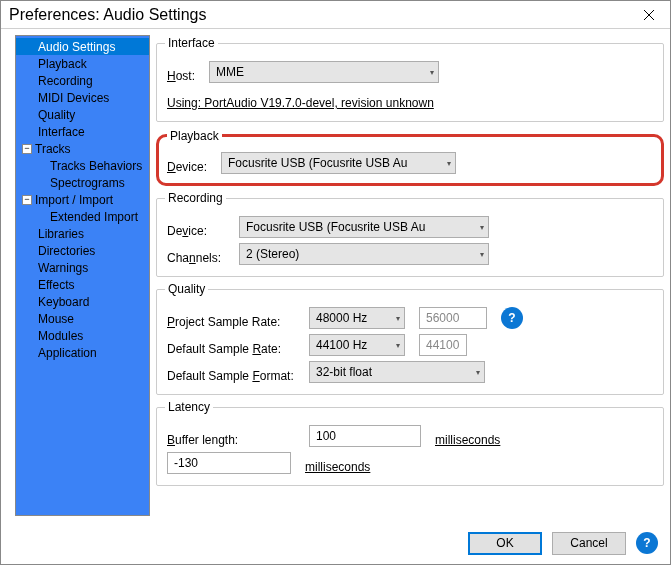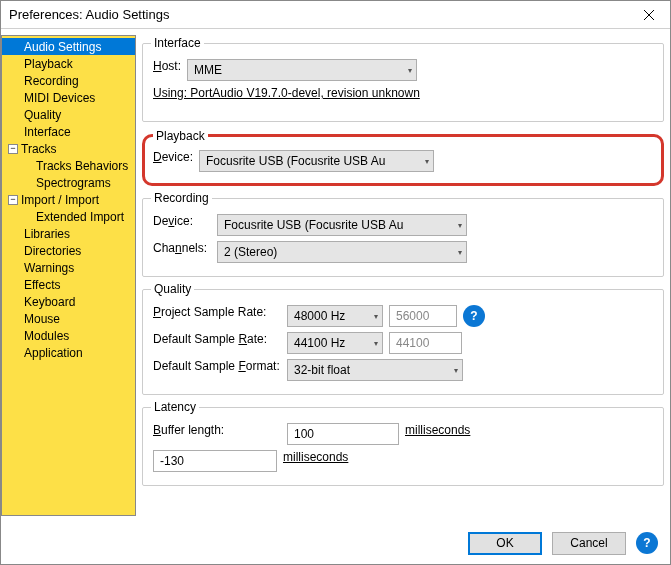--- a/index.html
+++ b/index.html
@@ -1,43 +1,43 @@
 <!DOCTYPE html>
 <html><head>
 <meta charset="utf-8">
 <style>
 * { box-sizing: border-box; margin: 0; padding: 0; font-family: "Segoe UI", Tahoma, sans-serif; font-size: 12px; }
 body { background: #fff; width: 671px; height: 565px; border: 1px solid #888; display: flex; flex-direction: column; }
 
 
 .titlebar { height: 28px; background: #fff; display: flex; align-items: center; padding: 0 0 0 8px; border-bottom: 1px solid #d0d0d0; }
-.titlebar-title { flex: 1; font-size: 13px; color: #000; }
+.titlebar-title { flex: 1; font-size: 16px; color: #000; }
 .close-btn { width: 42px; height: 28px; display: flex; align-items: center; justify-content: center; cursor: pointer; }
 .close-btn svg { width: 10px; height: 10px; }
 
 
 .main { flex: 1; display: flex; overflow: hidden; }
 
 
-.tree { width: 135px; border: 1px solid #888; margin: 6px 4px 6px 0; padding: 2px 0; background: #fde047; overflow-y: auto; }
+.tree { width: 135px; border: 1px solid #888; margin: 6px 4px 6px 14px; padding: 2px 0; background: #3b82f6; overflow-y: auto; }
 .tree-item { display: flex; align-items: center; height: 17px; padding-left: 6px; cursor: pointer; white-space: nowrap; }
 .tree-item.selected { background: #0078d7; color: #fff; }
 .tree-item.child { padding-left: 32px; }
 .tree-item.top { padding-left: 20px; }
 .tree-toggle { width: 10px; height: 10px; border: 1px solid #888; display: inline-flex; align-items: center; justify-content: center; margin-right: 3px; font-size: 9px; line-height: 1; background: #fff; color: #000; }
 .tree-line { color: #888; margin-right: 2px; user-select: none; font-family: monospace; font-size: 10px; }
 
 
 .content { flex: 1; margin: 6px 6px 6px 2px; overflow-y: auto; display: flex; flex-direction: column; gap: 4px; }
 
 .group { border: 1px solid #ccc; border-radius: 2px; position: relative; padding: 12px 10px 8px 10px; margin-top: 8px; }
 .group-label { position: absolute; top: -8px; left: 8px; background: #fff; padding: 0 3px; color: #000; }
 .group-highlight { border: 3px solid #d4372c; border-radius: 10px; padding: 10px 8px 6px 8px; }
 
-.row { display: flex; align-items: flex-start; gap: 6px; min-height: 24px; margin: 3px 0; }
+.row { display: flex; align-items: flex-end; gap: 14px; min-height: 24px; margin: 3px 0; }
 .row label { white-space: nowrap; }
 .row label u { text-decoration: underline; }
 
 .combo { flex: 1; height: 22px; border: 1px solid #adadad; background: #e5e5e5; display: flex; align-items: center; padding: 0 4px 0 6px; cursor: pointer; position: relative; }
 .combo-text { flex: 1; overflow: hidden; text-overflow: clip; white-space: nowrap; }
 .combo-arrow { font-size: 8px; color: #555; }
 
 .textfield { height: 22px; border: 1px solid #adadad; background: #fff; padding: 0 6px; display: flex; align-items: center; }
 .textfield.ro { background: #fff; color: #888; }
 
@@ -202,21 +202,21 @@
         <div class="help-btn">
           <span>?</span>
         </div>
       </div>
       <div class="row">
         <label style="width:128px">Default Sample <u>R</u>ate:</label>
         <div class="combo" style="width:96px;flex:none">
           <span class="combo-text">44100 Hz</span>
           <span class="combo-arrow">▾</span>
         </div>
-        <div class="textfield ro" style="width:73px">
+        <div class="textfield ro" style="width:48px">
           <span>44100</span>
         </div>
       </div>
       <div class="row">
         <label style="width:128px">Default Sample <u>F</u>ormat:</label>
         <div class="combo" style="width:176px;flex:none">
           <span class="combo-text">32-bit float</span>
           <span class="combo-arrow">▾</span>
         </div>
       </div>

